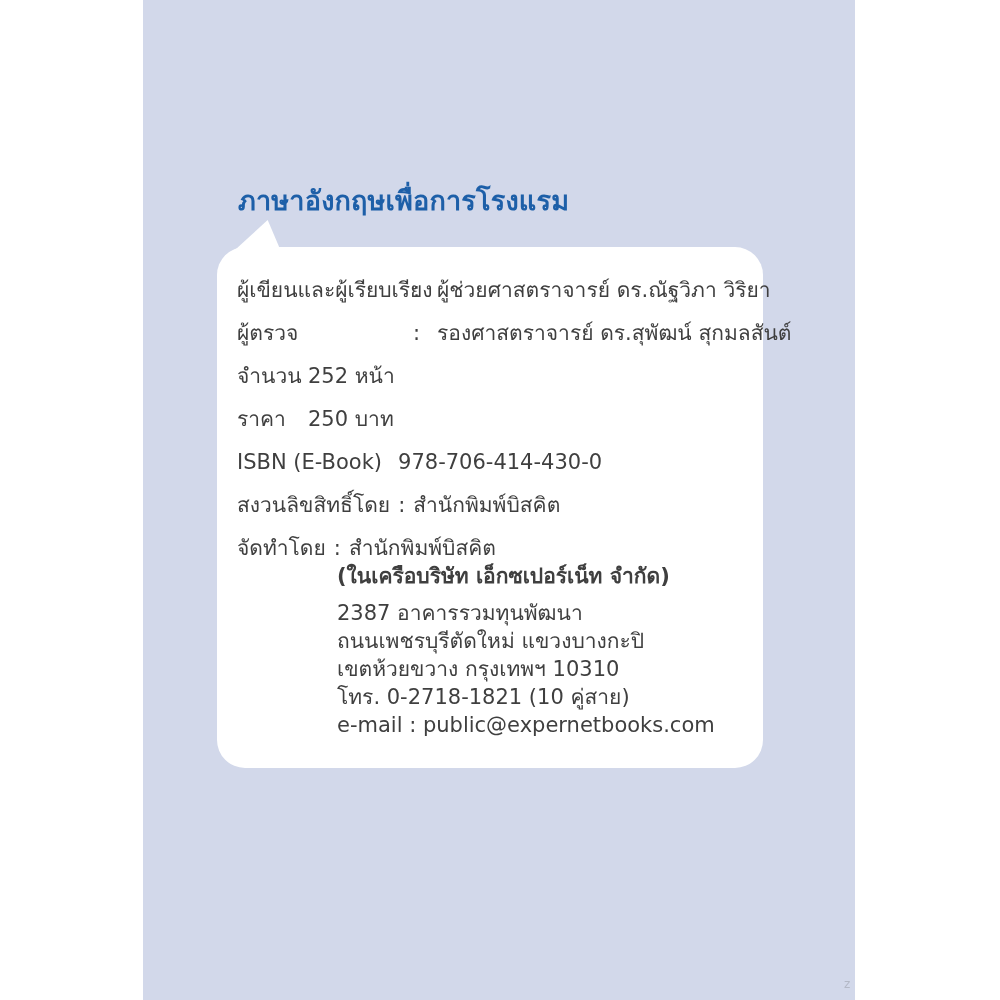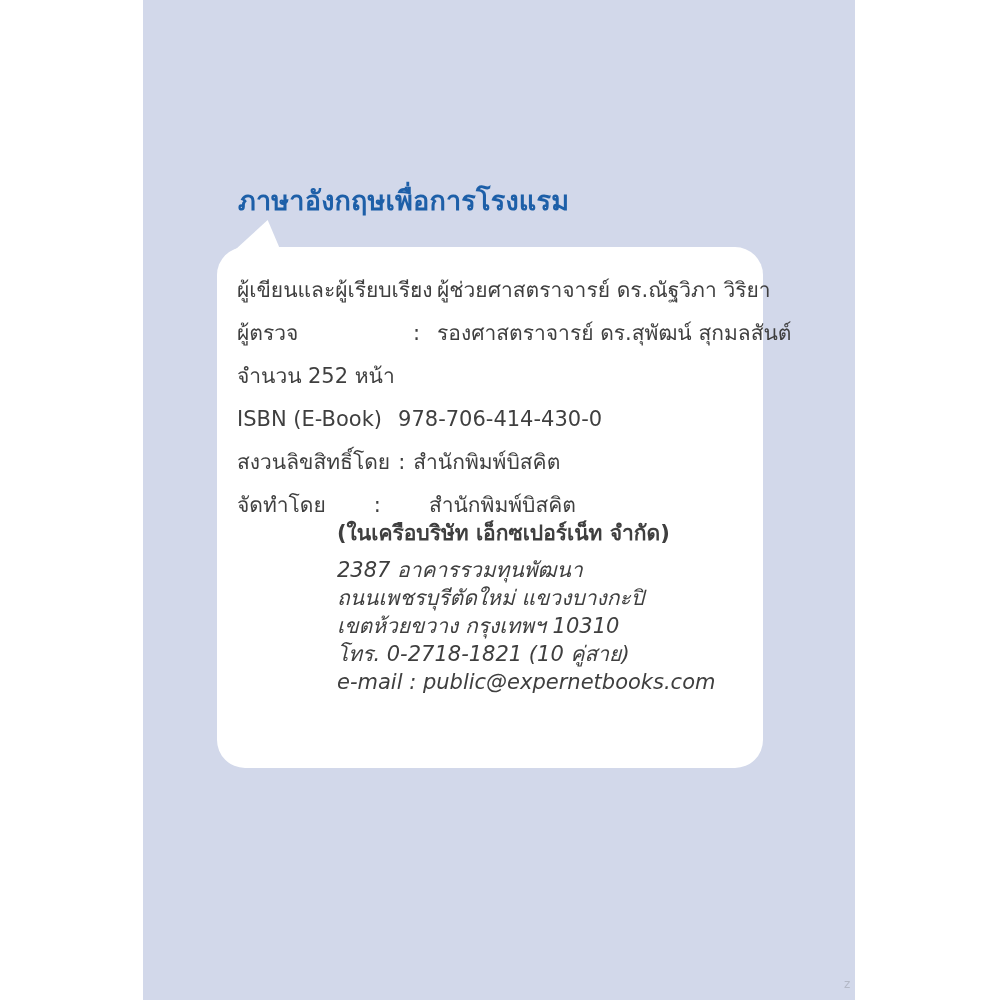--- a/index.html
+++ b/index.html
@@ -57,21 +57,21 @@
   }
   .row { display: flex; margin-bottom: 15px; white-space: nowrap; }
   .row .lbl-wide { width: 176px; flex: 0 0 176px; }
   .row .lbl-sm   { width: 71px;  flex: 0 0 71px; font-family: Liberation Serif, serif; }
   .row .sep-col  { flex: 0 0 12px; }
   .row .val-col  { margin-left: 12px; }
   .row .val-gap  { margin-left: 16px; }
   .sep-inline { margin: 0 8px; }
   .producer-line2 { margin-left: 100px; line-height: 28px; white-space: nowrap; font-weight: bold; }
   .address-block { margin-left: 100px; margin-top: 9px; line-height: 28px; }
-  .address-block div { white-space: nowrap; font-style: italic; }
+  .address-block div { white-space: nowrap; }
 
   
   .page-watermark {
     position: absolute;
     left: 844px; top: 977px;
     font-size: 12px;
     color: #b3b8c6;
   }
 </style>
 </head>
@@ -99,33 +99,37 @@
       <span class="lbl-wide">ผู้ตรวจ</span>
       <span class="sep-col">:</span>
       <span class="val-col">รองศาสตราจารย์ ดร.สุพัฒน์ สุกมลสันต์</span>
     </div>
 
     <div class="row">
       <span class="lbl-sm">จำนวน</span>
       <span>252 หน้า</span>
     </div>
 
+    <div class="row">
+      <span class="lbl-sm">ราคา</span>
+      <span>250 บาท</span>
+    </div>
 
     <div class="row">
       <span>ISBN (E-Book)</span>
       <span class="val-gap">978-706-414-430-0</span>
     </div>
 
     <div class="row">
       <span>สงวนลิขสิทธิ์โดย</span>
       <span class="sep-inline">:</span>
       <span>สำนักพิมพ์บิสคิต</span>
     </div>
 
-    <div class="row" style="margin-bottom:0;gap:40px;">
+    <div class="row" style="margin-bottom:0;">
       <span>จัดทำโดย</span>
       <span class="sep-inline">:</span>
       <span>สำนักพิมพ์บิสคิต</span>
     </div>
     <div class="producer-line2">(ในเครือบริษัท เอ็กซเปอร์เน็ท จำกัด)</div>
 
     <div class="address-block">
       <div>2387 อาคารรวมทุนพัฒนา</div>
       <div>ถนนเพชรบุรีตัดใหม่ แขวงบางกะปิ</div>
       <div>เขตห้วยขวาง กรุงเทพฯ 10310</div>

